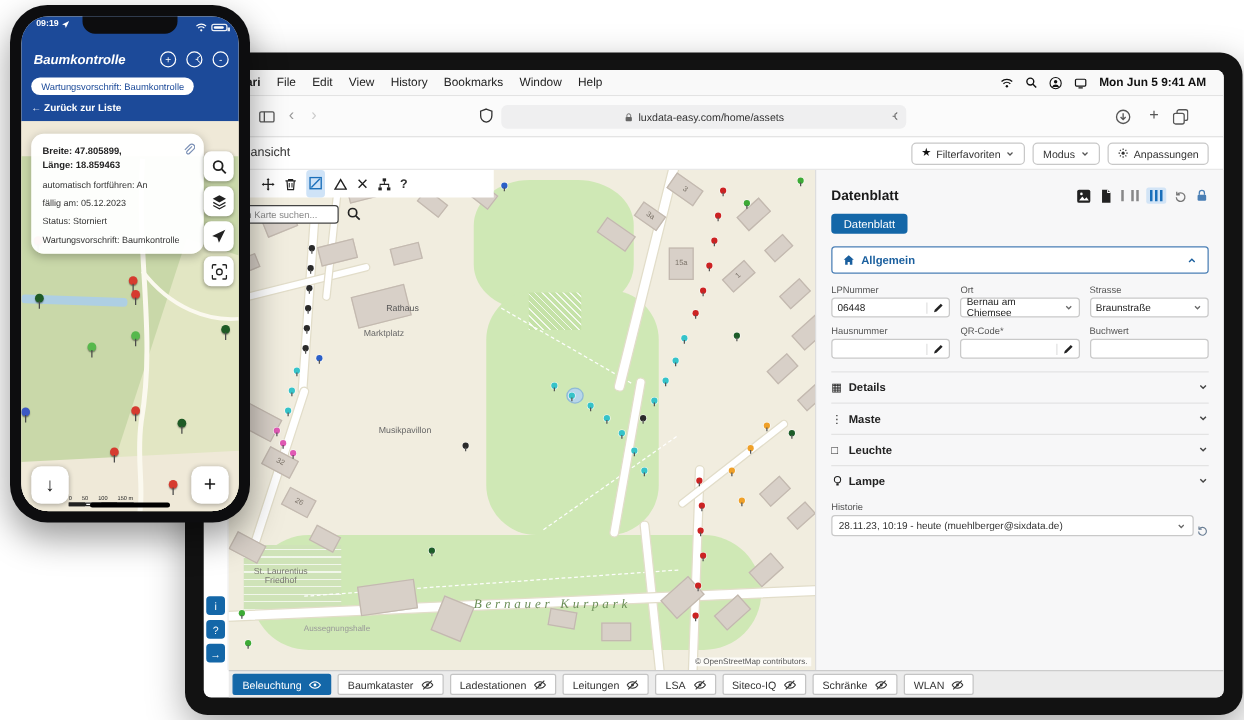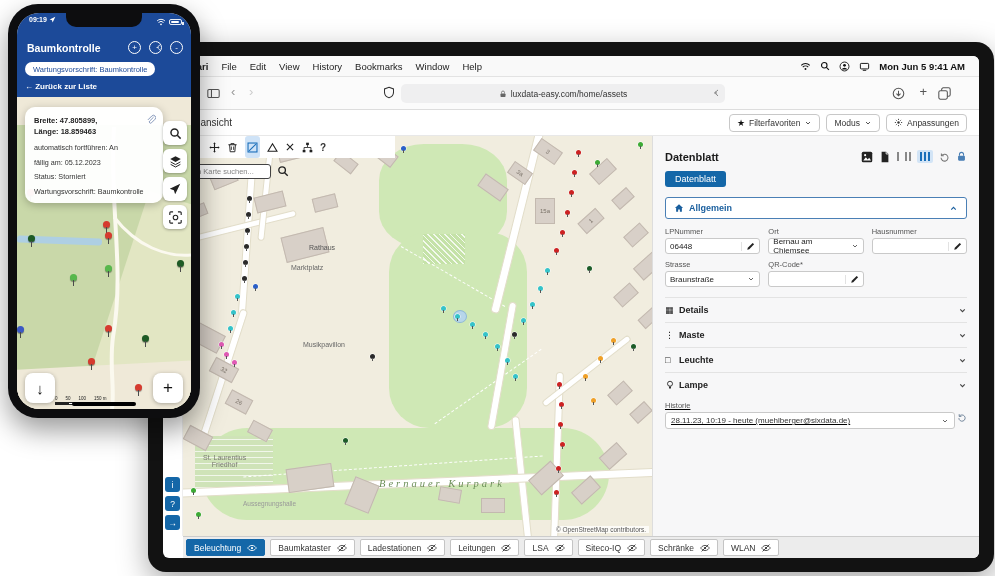--- a/index.html
+++ b/index.html
@@ -80,22 +80,22 @@
   .fgrid { margin-top:8px; display:grid; grid-template-columns:repeat(3,1fr); column-gap:8px; row-gap:6px; }
   .flabel { font-size:7.5px; color:#555; margin-bottom:2px; }
   .fbox { height:16px; background:#fff; border:1px solid #c9c9c9; border-radius:3px; display:flex;
     align-items:center; padding:0 4px; font-size:8px; color:#222; }
   .fbox .tail { margin-left:auto; display:flex; align-items:center; color:#555; }
   .sections { margin-top:10px; }
   .secrow { height:25px; border-top:1px solid #e3e3e3; display:flex; align-items:center; }
   .secrow .sic { width:14px; font-size:9px; color:#222; }
   .secrow .slab { font-size:9px; font-weight:700; color:#222; }
   .secrow .schev { margin-left:auto; color:#444; }
-  .historie { margin-top:4px;text-decoration:underline; }
-  .hrow { display:flex; align-items:flex-start; gap:2px; margin-top:2px; }
+  .historie { margin-top:4px; }
+  .hrow { display:flex; align-items:flex-end; gap:2px; margin-top:2px; }
   .hsel { flex:1; height:17px; background:#fff; border:1px solid #c9c9c9; border-radius:3px;
     display:flex; align-items:center; padding:0 5px; font-size:8px; color:#333; }
 
   .bottombar { position:absolute; left:20px; right:0; bottom:0; height:22px; background:#ececec;
     border-top:1px solid #ccc; display:flex; align-items:center; gap:5px; padding-left:3px; }
   .ltab { height:17px; border:1px solid #c4c4c4; border-radius:2px; background:#fff; color:#333;
     font-size:8.5px; display:flex; align-items:center; gap:6px; padding:0 7px; white-space:nowrap; }
   .ltab.active { background:#1467a8; border-color:#1467a8; color:#fff; }
 
   
@@ -104,21 +104,21 @@
   #pscreen { position:absolute; left:9px; top:9px; width:174px; height:396px; border-radius:22px;
     overflow:hidden; background:#efe9d8; }
   .p-header { position:absolute; left:0; top:0; width:174px; height:84px; background:#1c4a99; color:#fff; }
   .notch { position:absolute; left:50%; transform:translateX(-50%); top:0; width:76px; height:14px;
     background:#0d0d0f; border-radius:0 0 10px 10px; }
   .pstatus { position:absolute; left:12px; top:3px; font-size:7px; font-weight:700; display:flex; gap:2px; align-items:center; }
   .pstat-r { position:absolute; right:9px; top:4px; display:flex; gap:3px; align-items:center; }
   .batt { width:13px; height:6px; border:1px solid rgba(255,255,255,.9); border-radius:2px; position:relative; }
   .batt::before { content:""; position:absolute; left:1px; top:1px; bottom:1px; width:8px; background:#fff; border-radius:1px; }
   .batt::after { content:""; position:absolute; right:-2.5px; top:1.5px; width:1.5px; height:3px; background:rgba(255,255,255,.9); }
-  .ptitle2 { position:absolute; left:10px; top:29px; font-size:10.5px; font-weight:600; }
+  .ptitle2 { position:absolute; left:10px; top:29px; font-size:10.5px; font-weight:600;font-style:italic; }
   .pcircles { position:absolute; right:8px; top:28px; display:flex; gap:8px; }
   .pcirc { width:13px; height:13px; border:1.2px solid #fff; border-radius:50%; display:flex;
     align-items:center; justify-content:center; font-size:8px; line-height:1; }
   .pchip { position:absolute; left:8px; top:49px; background:#fff; color:#1c4a99; font-size:7.5px;
     padding:2.5px 8px; border-radius:9px; white-space:nowrap; }
   .pback { position:absolute; left:8px; top:69px; font-size:8px; font-weight:600; }
   .p-map { position:absolute; left:0; top:84px; width:174px; height:312px; background:#efe9d8; overflow:hidden; }
   .pin { position:absolute; width:7px; height:7px; border-radius:50%; box-shadow:0 1px 1px rgba(0,0,0,.4); }
   .pin::after { content:""; position:absolute; left:3px; top:6px; width:1px; height:6px; background:#4a4a4a; }
   .infocard { position:absolute; left:8px; top:10px; width:138px; background:rgba(255,255,255,.96);
@@ -571,50 +571,56 @@
     <div class="fbox">
                 <span>Bernau am Chiemsee</span>
                 <span class="tail">
                   <svg class="ic" style="width:8px;height:8px;color:#666">
                     <use href="#s-chevd"></use>
                   </svg>
                 </span>
               </div>
             </div>
             <div>
+              <div class="flabel">Strasse</div>
+    <div class="fbox">
+                <span>Braunstraße</span>
+                <span class="tail">
+                  <svg class="ic" style="width:8px;height:8px;color:#666">
+                    <use href="#s-chevd"></use>
+                  </svg>
+                </span>
+              </div>
+            </div>
+            <div>
               <div class="flabel">Hausnummer</div>
     <div class="fbox">
                 <span></span>
                 <span class="tail" style="border-left:1px solid #e2e2e2;padding-left:4px;color:#222">
                   <svg class="ic" style="width:9px;height:9px">
                     <use href="#s-pencil"></use>
                   </svg>
                 </span>
               </div>
             </div>
             <div>
-              <div class="flabel">Strasse</div>
-    <div class="fbox">
-                <span>Braunstraße</span>
-                <span class="tail">
-                  <svg class="ic" style="width:8px;height:8px;color:#666">
-                    <use href="#s-chevd"></use>
-                  </svg>
-                </span>
-              </div>
-            </div>
-            <div>
               <div class="flabel">QR-Code*</div>
     <div class="fbox">
                 <span></span>
                 <span class="tail" style="border-left:1px solid #e2e2e2;padding-left:4px;color:#222">
                   <svg class="ic" style="width:9px;height:9px">
                     <use href="#s-pencil"></use>
                   </svg>
                 </span>
+              </div>
+            </div>
+            <div>
+              <div class="flabel">Buchwert</div>
+    <div class="fbox">
+                <span></span>
               </div>
             </div>
           </div>
         <div class="sections" id="sections">
             <div class="secrow">
               <span class="sic">▦</span>
     <span class="slab">Details</span>
     <span class="schev"><svg class="ic" style="width:9px;height:9px">
                   <use href="#s-chevd"></use>
                 </svg></span>

